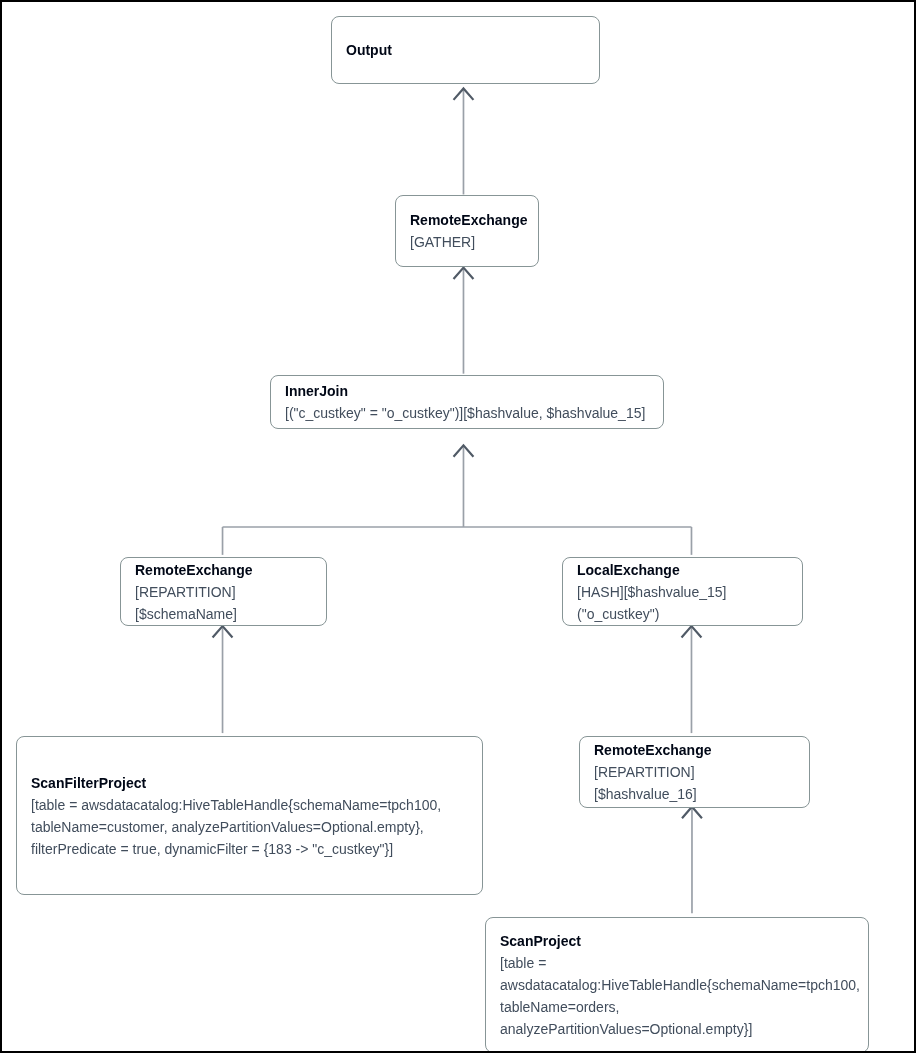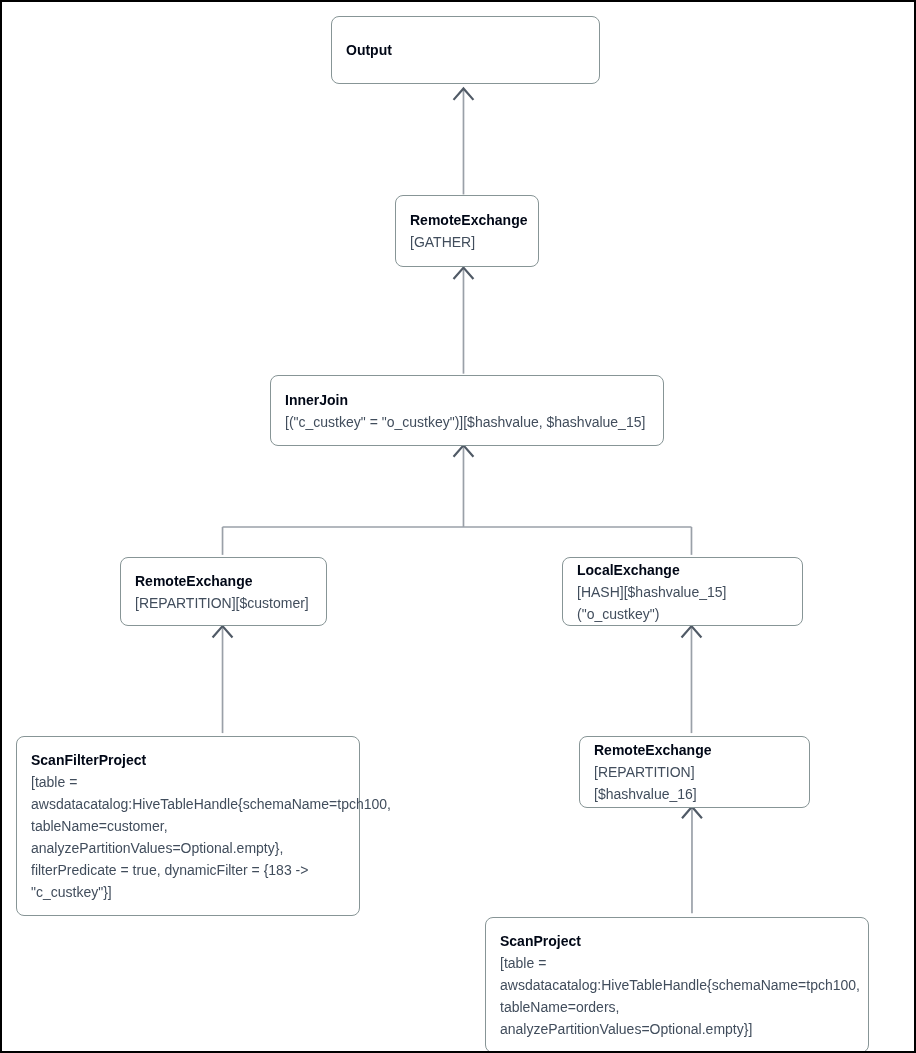--- a/index.html
+++ b/index.html
@@ -102,36 +102,36 @@
 
   <div class="node" style="left:329px;top:14px;width:269px;height:68px">
     <div class="node-title">Output</div>
   </div>
 
   <div class="node" style="left:393px;top:193px;width:144px;height:72px">
     <div class="node-title">RemoteExchange</div>
     <div class="node-detail">[GATHER]</div>
   </div>
 
-  <div class="node" style="left:268px;top:373px;width:394px;height:71px">
+  <div class="node" style="left:268px;top:373px;width:394px;height:54px">
     <div class="node-title">InnerJoin</div>
     <div class="node-detail">[("c_custkey" = "o_custkey")][$hashvalue, $hashvalue_15]</div>
   </div>
 
   <div class="node" style="left:118px;top:555px;width:207px;height:69px">
     <div class="node-title">RemoteExchange</div>
-    <div class="node-detail">[REPARTITION][$customer]</div>
+    <div class="node-detail">[REPARTITION][$schemaName]</div>
   </div>
 
   <div class="node" style="left:560px;top:555px;width:241px;height:69px">
     <div class="node-title">LocalExchange</div>
     <div class="node-detail">[HASH][$hashvalue_15] ("o_custkey")</div>
   </div>
 
-  <div class="node" style="left:14px;top:734px;width:344px;min-height:159px">
+  <div class="node" style="left:14px;top:734px;width:467px;min-height:159px">
     <div class="node-title">ScanFilterProject</div>
     <div class="node-detail">[table = awsdatacatalog:HiveTableHandle{schemaName=tpch100, tableName=customer, analyzePartitionValues=Optional.empty}, filterPredicate = true, dynamicFilter = {183 -&gt; "c_custkey"}]</div>
   </div>
 
   <div class="node" style="left:577px;top:734px;width:231px;height:72px">
     <div class="node-title">RemoteExchange</div>
     <div class="node-detail">[REPARTITION][$hashvalue_16]</div>
   </div>
 
   <div class="node" style="left:483px;top:915px;width:384px;min-height:107px">

